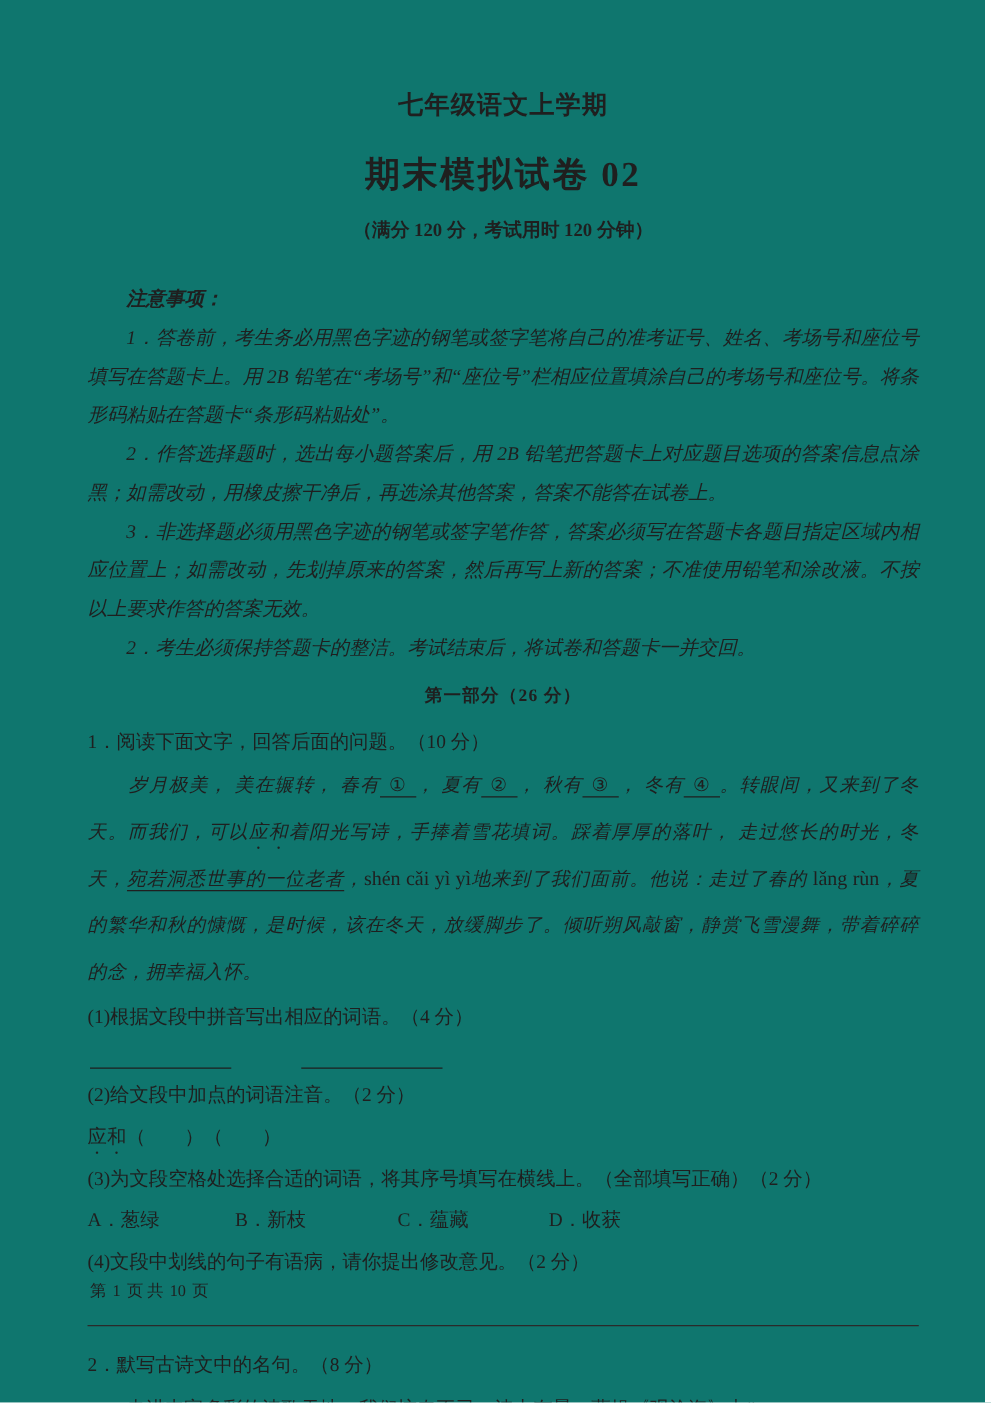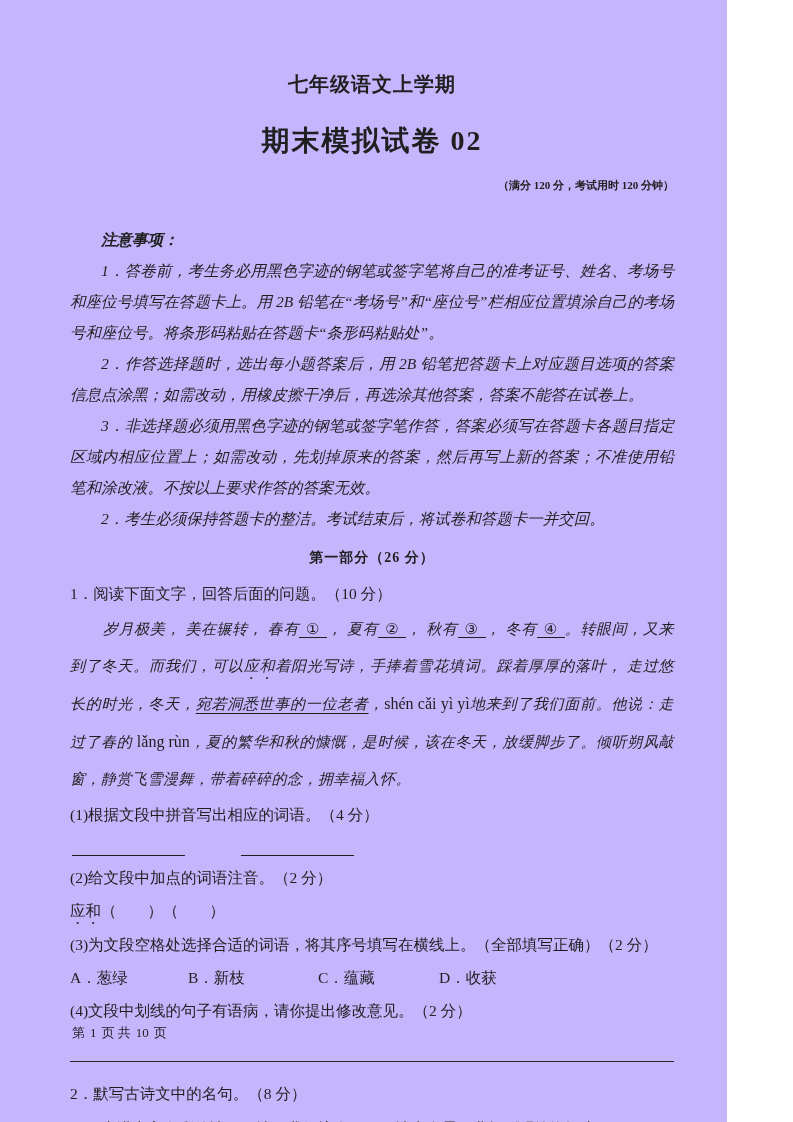--- a/index.html
+++ b/index.html
@@ -1,24 +1,24 @@
 <!DOCTYPE html>
 <html><head>
 <meta charset="utf-8">
 <style>
   html,body { margin:0; padding:0; background:#ffffff; }
   .page {
-    width:727px; height:1122px; position:relative; overflow:hidden;
-    background:#c4b5fd; color:#1f1f1f; box-sizing:border-box;
+    width:788px; height:1122px; position:relative; overflow:hidden;
+    background:#0f766e; color:#1f1f1f; box-sizing:border-box;
     padding:70px 53px 0 70px;
     font-family:"Liberation Serif","DejaVu Serif",serif;
   }
   .course-title { text-align:center; font-size:20px; font-weight:bold; margin:0; line-height:28px; letter-spacing:1px; }
   .exam-title   { text-align:center; font-size:28px; font-weight:bold; margin:24px 0 0; line-height:38px; letter-spacing:2px; }
-  .exam-meta    { text-align:right; font-size:11px; font-weight:bold; margin-top:14px; line-height:22px; }
+  .exam-meta    { text-align:center; font-size:15px; font-weight:bold; margin-top:14px; line-height:22px; }
 
   .notices { margin-top:28px; font-size:15.5px; line-height:31px; text-align:justify; }
   .notices p { margin:0; text-indent:2em;font-style:italic; }
   .notices .notice-head { font-weight:bold; }
 
   .part-heading { text-align:center; font-size:14px; font-weight:bold; margin:8px 0 2px; line-height:32px; letter-spacing:1px; }
 
   .q { font-size:15.5px; line-height:35px; margin:0; }
 
   .passage {

